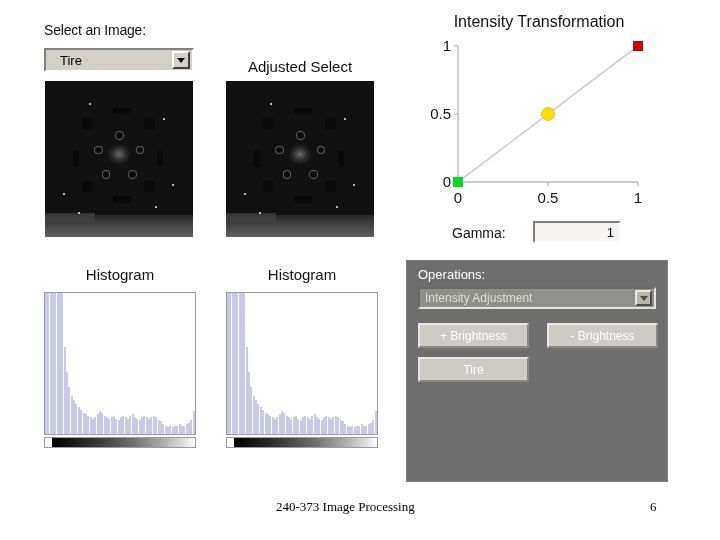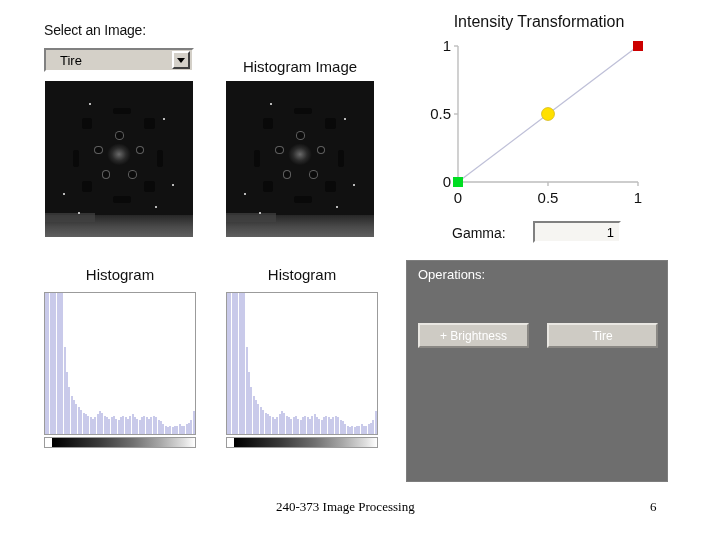--- a/index.html
+++ b/index.html
@@ -256,21 +256,21 @@
     <div class="ground"></div>
     <div class="speck" style="left:12%;top:72%;"></div>
     <div class="speck" style="left:22%;top:84%;"></div>
     <div class="speck" style="left:74%;top:80%;"></div>
     <div class="speck" style="left:86%;top:66%;"></div>
     <div class="speck" style="left:80%;top:24%;"></div>
     <div class="speck" style="left:30%;top:14%;"></div>
   </div>
 </div>
 
-<div class="abs" id="adjusted-label">Histogram Image</div>
+<div class="abs" id="adjusted-label">Adjusted Select</div>
 <div class="abs thumb-wrap" id="adj-image">
   <div class="tire">
     <div class="slot" style="left:46%;top:17%;width:12%;height:4%;"></div>
     <div class="slot" style="left:46%;top:74%;width:12%;height:4%;"></div>
     <div class="slot" style="left:19%;top:44%;width:4%;height:11%;"></div>
     <div class="slot" style="left:76%;top:44%;width:4%;height:11%;"></div>
     <div class="slot" style="left:25%;top:24%;width:7%;height:7%;"></div>
     <div class="slot" style="left:67%;top:24%;width:7%;height:7%;"></div>
     <div class="slot" style="left:25%;top:64%;width:7%;height:7%;"></div>
     <div class="slot" style="left:67%;top:64%;width:7%;height:7%;"></div>
@@ -462,25 +462,34 @@
 </div>
 
 <div class="abs" id="gamma-label">Gamma:</div>
 <div class="abs" id="gamma-input">
   <span>1</span>
 </div>
 
 <div class="abs" id="ops-panel">
   <div id="ops-label">Operations:</div>
 
+  <div id="ops-combo">
+    <span class="val">Intensity Adjustment</span>
+    <span class="arrowbtn">
+      <span class="tri-down"></span>
+    </span>
+  </div>
 
   <div class="ops-grid" id="ops-grid">
       <div class="ops-btn">
         <span>+ Brightness</span>
       </div>
       <div class="ops-btn">
+        <span>- Brightness</span>
+      </div>
+      <div class="ops-btn">
         <span>Tire</span>
       </div>
     </div>
 </div>
 
 <div class="abs" id="footer-text">240-373 Image Processing</div>
 <div class="abs" id="footer-page">6</div>
 
 </body></html>

